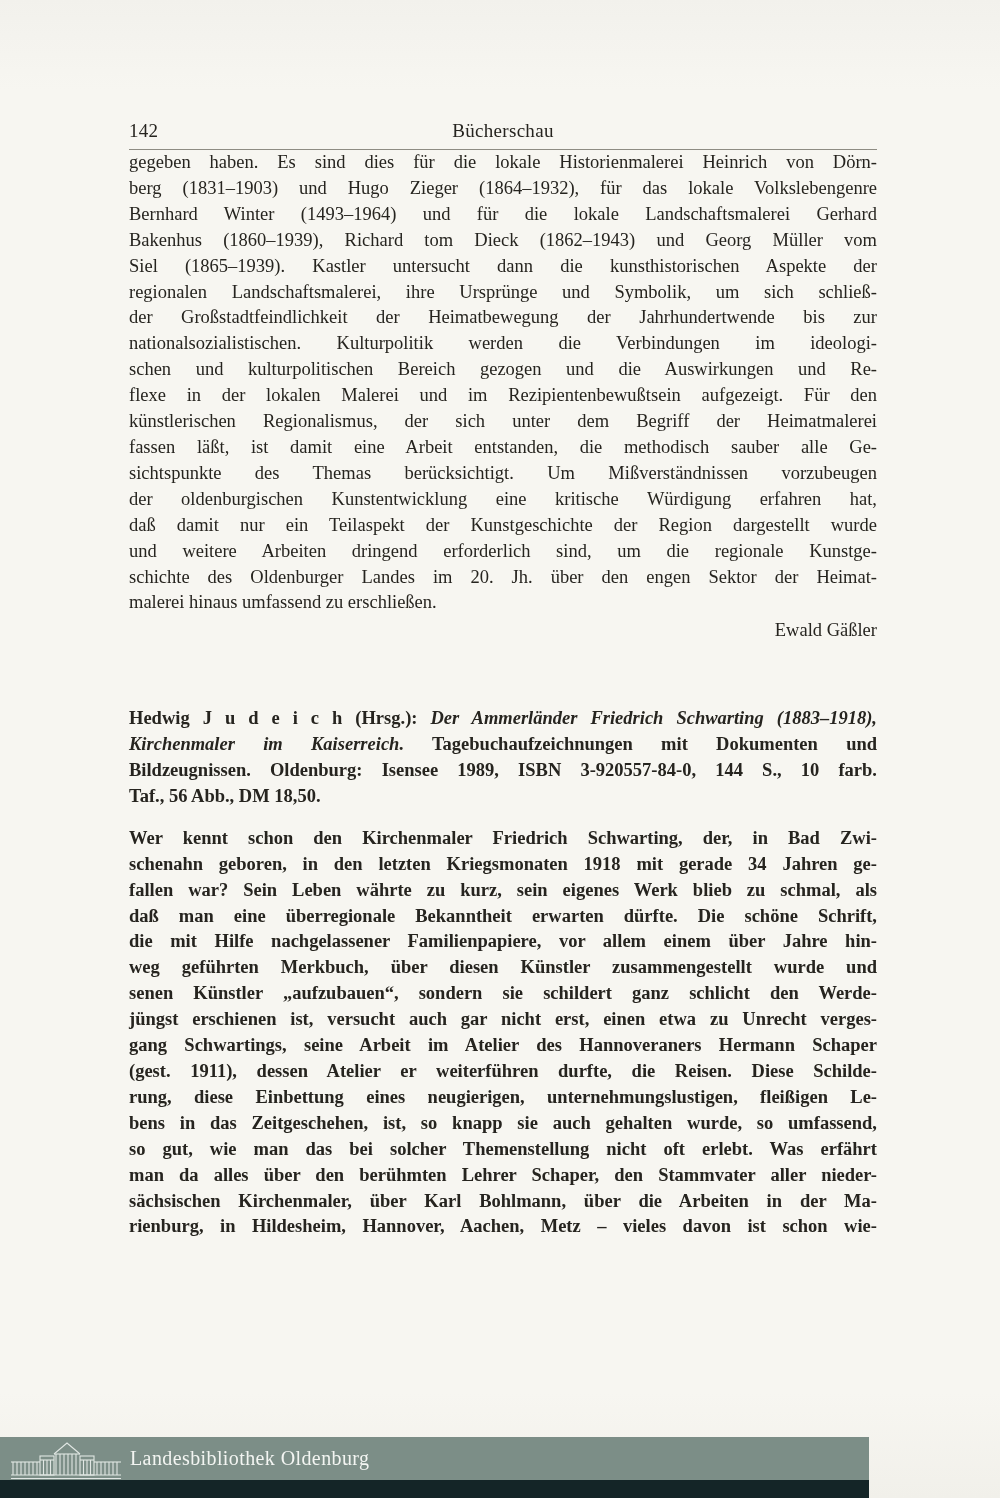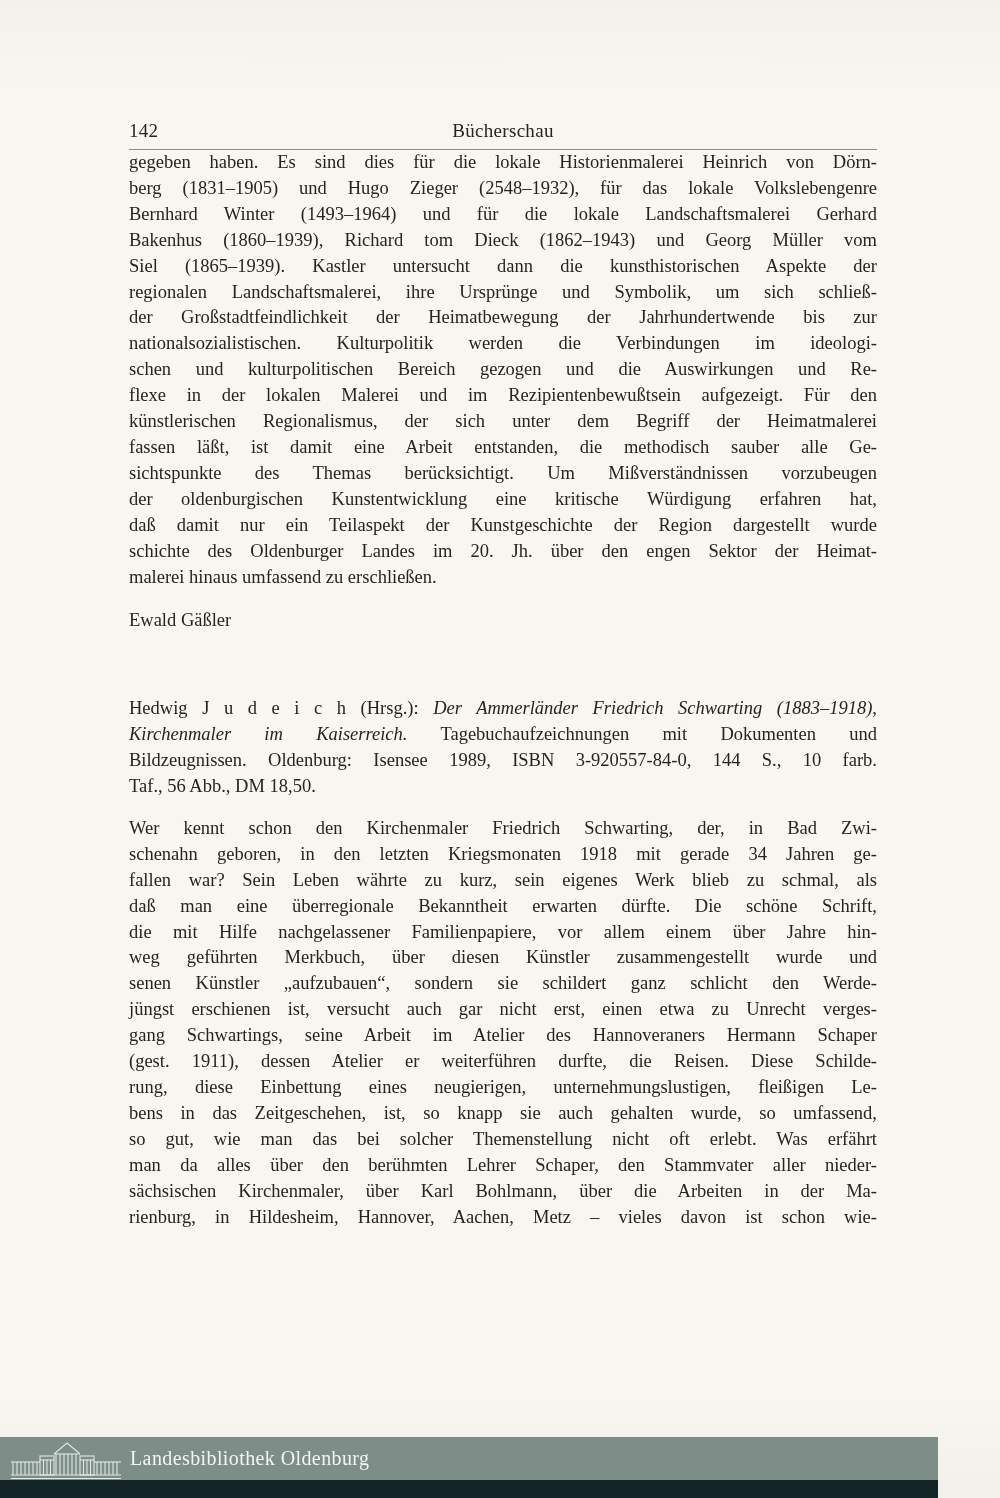--- a/index.html
+++ b/index.html
@@ -50,30 +50,30 @@
     text-align-last: justify;
     white-space: normal;
   }
   .line-last {
     text-align-last: left;
   }
   .it { font-style: italic; }
   .signature {
     font-size: 18.5px;
     line-height: 25.9px;
-    text-align: left;
-    margin-top: 18px;
-  }
-  .review-2 { margin-top: 62px; }
+    text-align: right;
+    margin-top: 2px;
+  }
+  .review-2 { margin-top: 62px; font-weight: bold; }
   .review-2 .para-body { margin-top: 16px; }
   .footer {
     position: absolute;
     left: 0;
     bottom: 0;
-    width: 938px;
+    width: 869px;
   }
   .footer-bar {
     position: relative;
     height: 43px;
     background: #7c8e87;
     display: flex;
     align-items: center;
   }
   .lib-icon {
     width: 112px;
@@ -102,34 +102,35 @@
     <header class="page-header">
       <span class="page-num">142</span>
       <span class="header-title">Bücherschau</span>
       <span class="header-spacer"></span>
     </header>
     <div class="rule"></div>
 
     <section class="review review-1">
       <div class="para">
           <div class="line"><span>gegeben haben. Es sind dies für die lokale Historienmalerei Heinrich von Dörn-</span></div>
-          <div class="line"><span>berg (1831–1905) und Hugo Zieger (2548–1932), für das lokale Volkslebengenre</span></div>
+          <div class="line"><span>berg (1831–1903) und Hugo Zieger (1864–1932), für das lokale Volkslebengenre</span></div>
           <div class="line"><span>Bernhard Winter (1493–1964) und für die lokale Landschaftsmalerei Gerhard</span></div>
           <div class="line"><span>Bakenhus (1860–1939), Richard tom Dieck (1862–1943) und Georg Müller vom</span></div>
           <div class="line"><span>Siel (1865–1939). Kastler untersucht dann die kunsthistorischen Aspekte der</span></div>
           <div class="line"><span>regionalen Landschaftsmalerei, ihre Ursprünge und Symbolik, um sich schließ-</span></div>
           <div class="line"><span>der Großstadtfeindlichkeit der Heimatbewegung der Jahrhundertwende bis zur</span></div>
           <div class="line"><span>nationalsozialistischen. Kulturpolitik werden die Verbindungen im ideologi-</span></div>
           <div class="line"><span>schen und kulturpolitischen Bereich gezogen und die Auswirkungen und Re-</span></div>
           <div class="line"><span>flexe in der lokalen Malerei und im Rezipientenbewußtsein aufgezeigt. Für den</span></div>
           <div class="line"><span>künstlerischen Regionalismus, der sich unter dem Begriff der Heimatmalerei</span></div>
           <div class="line"><span>fassen läßt, ist damit eine Arbeit entstanden, die methodisch sauber alle Ge-</span></div>
           <div class="line"><span>sichtspunkte des Themas berücksichtigt. Um Mißverständnissen vorzubeugen</span></div>
           <div class="line"><span>der oldenburgischen Kunstentwicklung eine kritische Würdigung erfahren hat,</span></div>
           <div class="line"><span>daß damit nur ein Teilaspekt der Kunstgeschichte der Region dargestellt wurde</span></div>
+          <div class="line"><span>und weitere Arbeiten dringend erforderlich sind, um die regionale Kunstge-</span></div>
           <div class="line"><span>schichte des Oldenburger Landes im 20. Jh. über den engen Sektor der Heimat-</span></div>
           <div class="line line-last"><span>malerei hinaus umfassend zu erschließen.</span></div>
         </div>
       <div class="signature">Ewald Gäßler</div>
     </section>
 
     <section class="review review-2">
       <div class="para para-biblio">
           <div class="line"><span>Hedwig J u d e i c h (Hrsg.): </span><span class="it">Der Ammerländer Friedrich Schwarting (1883–1918),</span></div>
           <div class="line"><span class="it">Kirchenmaler im Kaiserreich.</span><span> Tagebuchaufzeichnungen mit Dokumenten und</span></div>

